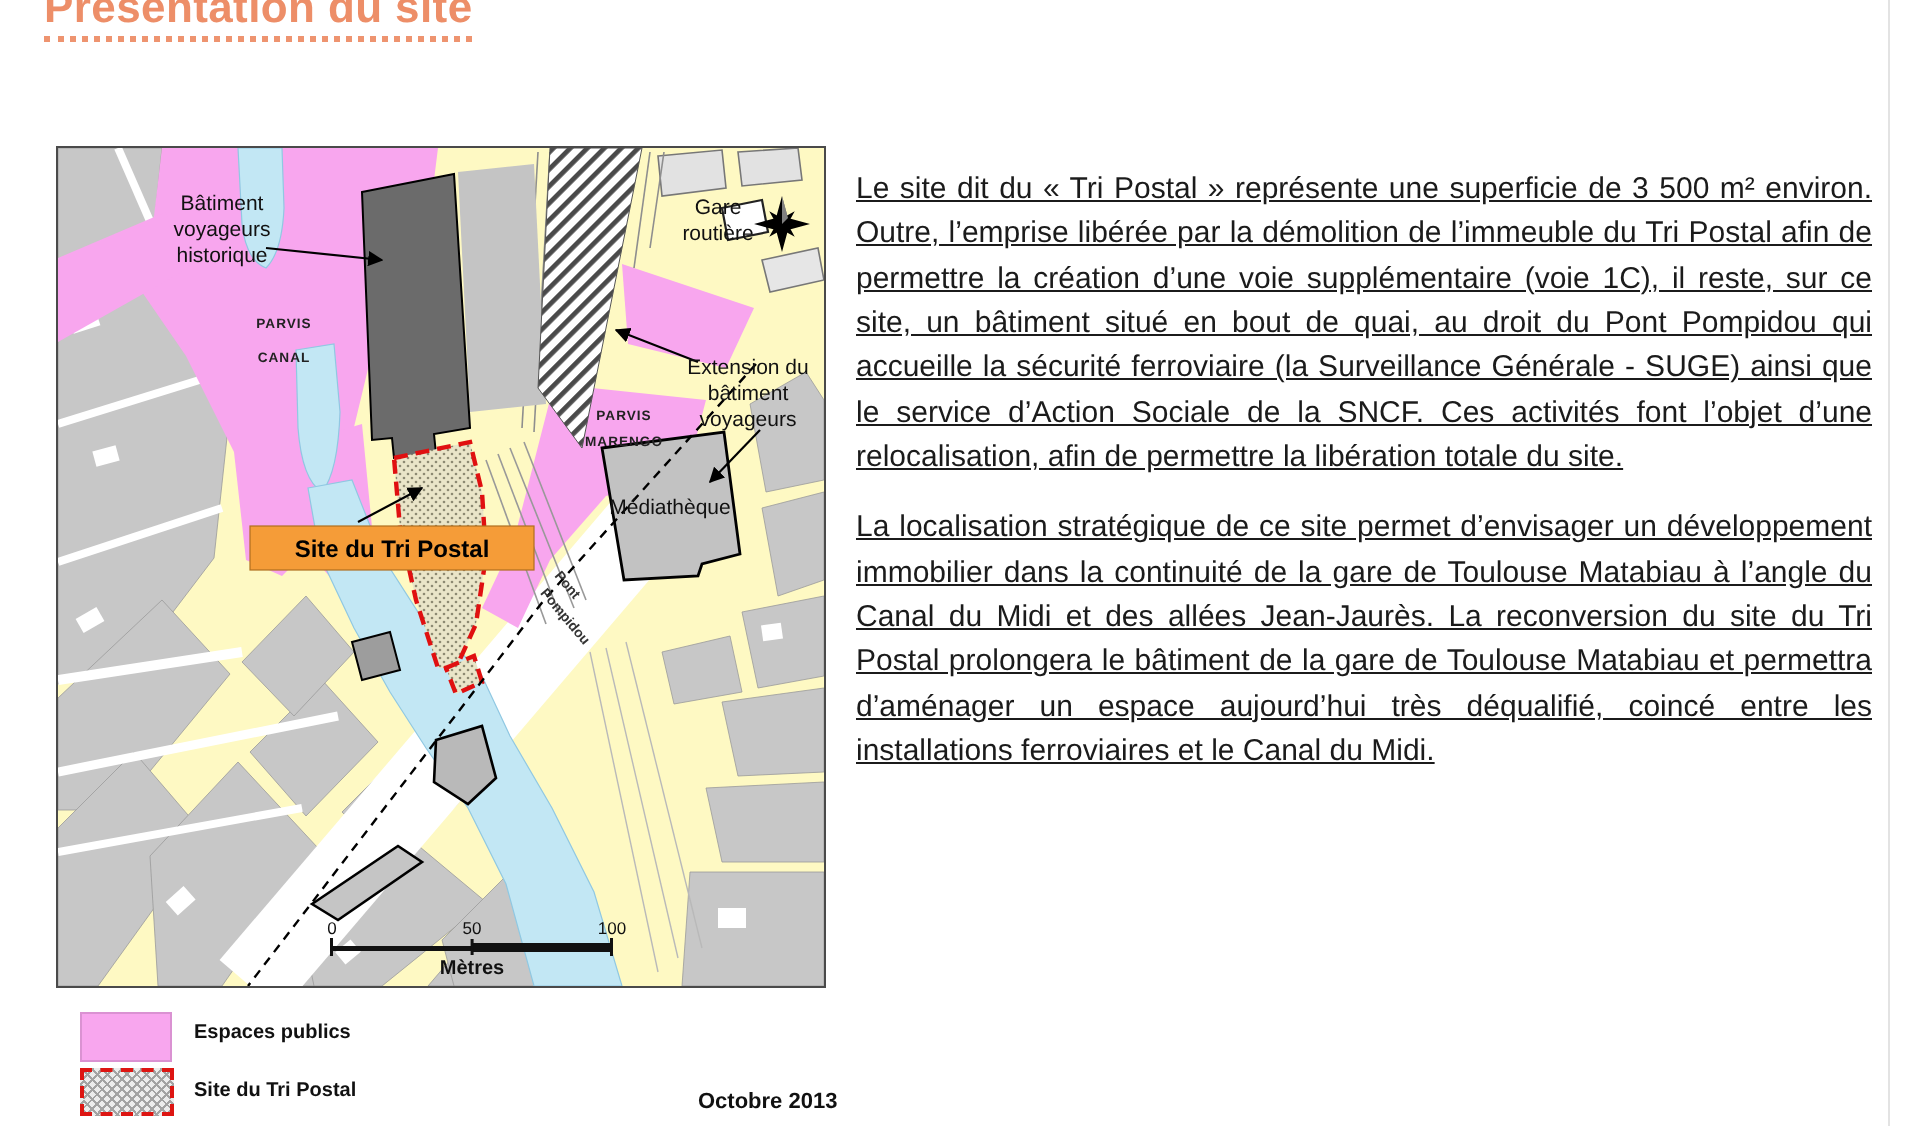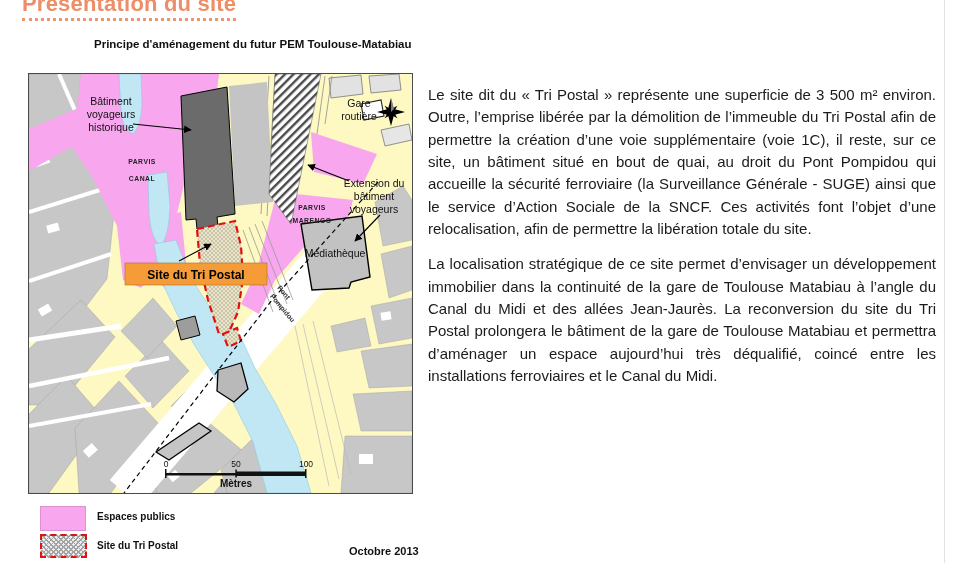--- a/index.html
+++ b/index.html
@@ -23,31 +23,30 @@
       background-color:#ececec;
       background-image:repeating-linear-gradient(45deg,#a3a3a3 0,#a3a3a3 1px,transparent 1px,transparent 3.5px),
                        repeating-linear-gradient(-45deg,#a3a3a3 0,#a3a3a3 1px,transparent 1px,transparent 3.5px);
       border:2.5px dashed #dd1512;}
   .legend-label{position:absolute;font-size:10px;font-weight:bold;color:#111;}
   .legend-label.l1{left:97px;top:511px;}
   .legend-label.l2{left:97px;top:540px;}
   .map-date{position:absolute;left:349px;top:545px;font-size:11px;font-weight:bold;color:#111;}
   .article{position:absolute;left:428px;top:84px;width:508px;font-size:15px;line-height:1.49;
            color:#1b1b1b;text-align:justify;}
-  .article p{margin:0 0 13px 0;}
+  .article p{margin:0 0 13px 0;text-decoration:underline;}
   .page-edge{position:absolute;left:944px;top:0;width:1px;height:563px;background:#e3e3e3;}
 </style>
 </head>
 <body>
 
 <div class="page">
 
   <h1 class="title">Présentation du site</h1>
 
-  <div class="caption">Principe d'aménagement du futur PEM Toulouse-Matabiau</div>
 
   <div class="map-frame">
     <svg width="383" height="419" viewBox="0 0 383 419">
       <defs>
         <pattern id="hatch" width="6" height="6" patternUnits="userSpaceOnUse" patternTransform="rotate(45)">
           <rect width="6" height="6" fill="#ffffff"></rect>
           <rect width="2.4" height="6" fill="#4a4a4a"></rect>
         </pattern>
         <pattern id="dots" width="4" height="4" patternUnits="userSpaceOnUse">
           <rect width="4" height="4" fill="#eae5c8"></rect>

